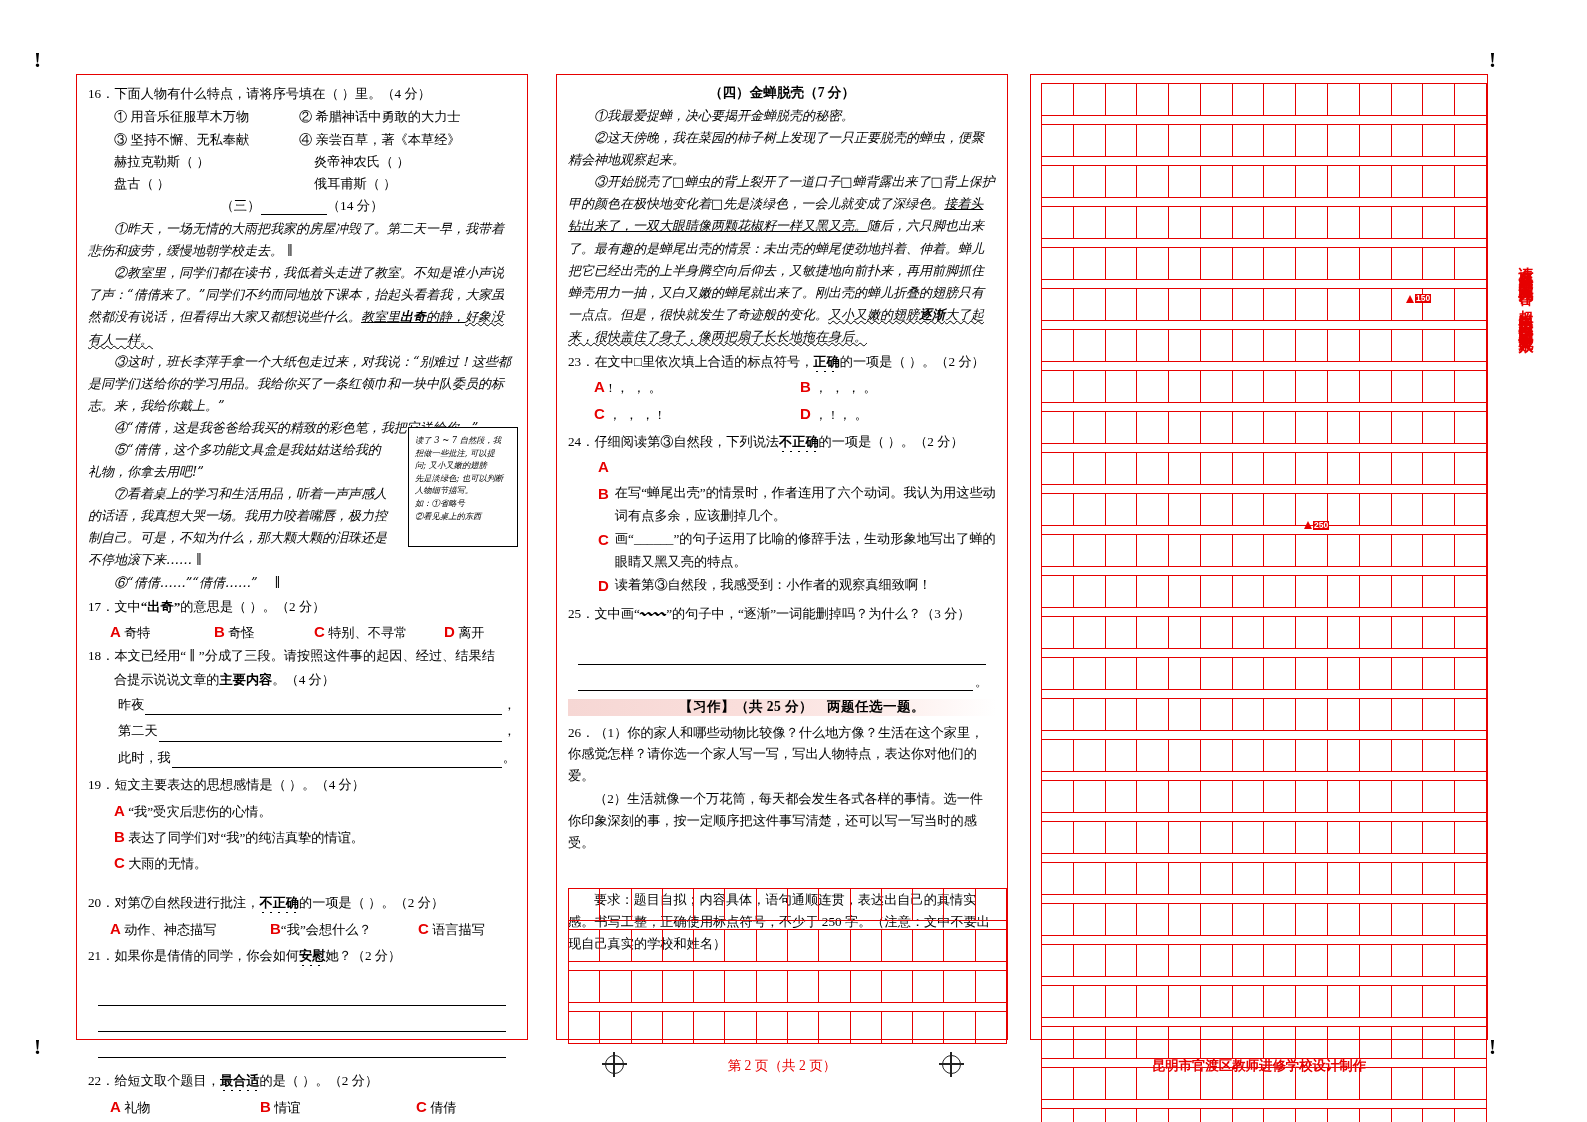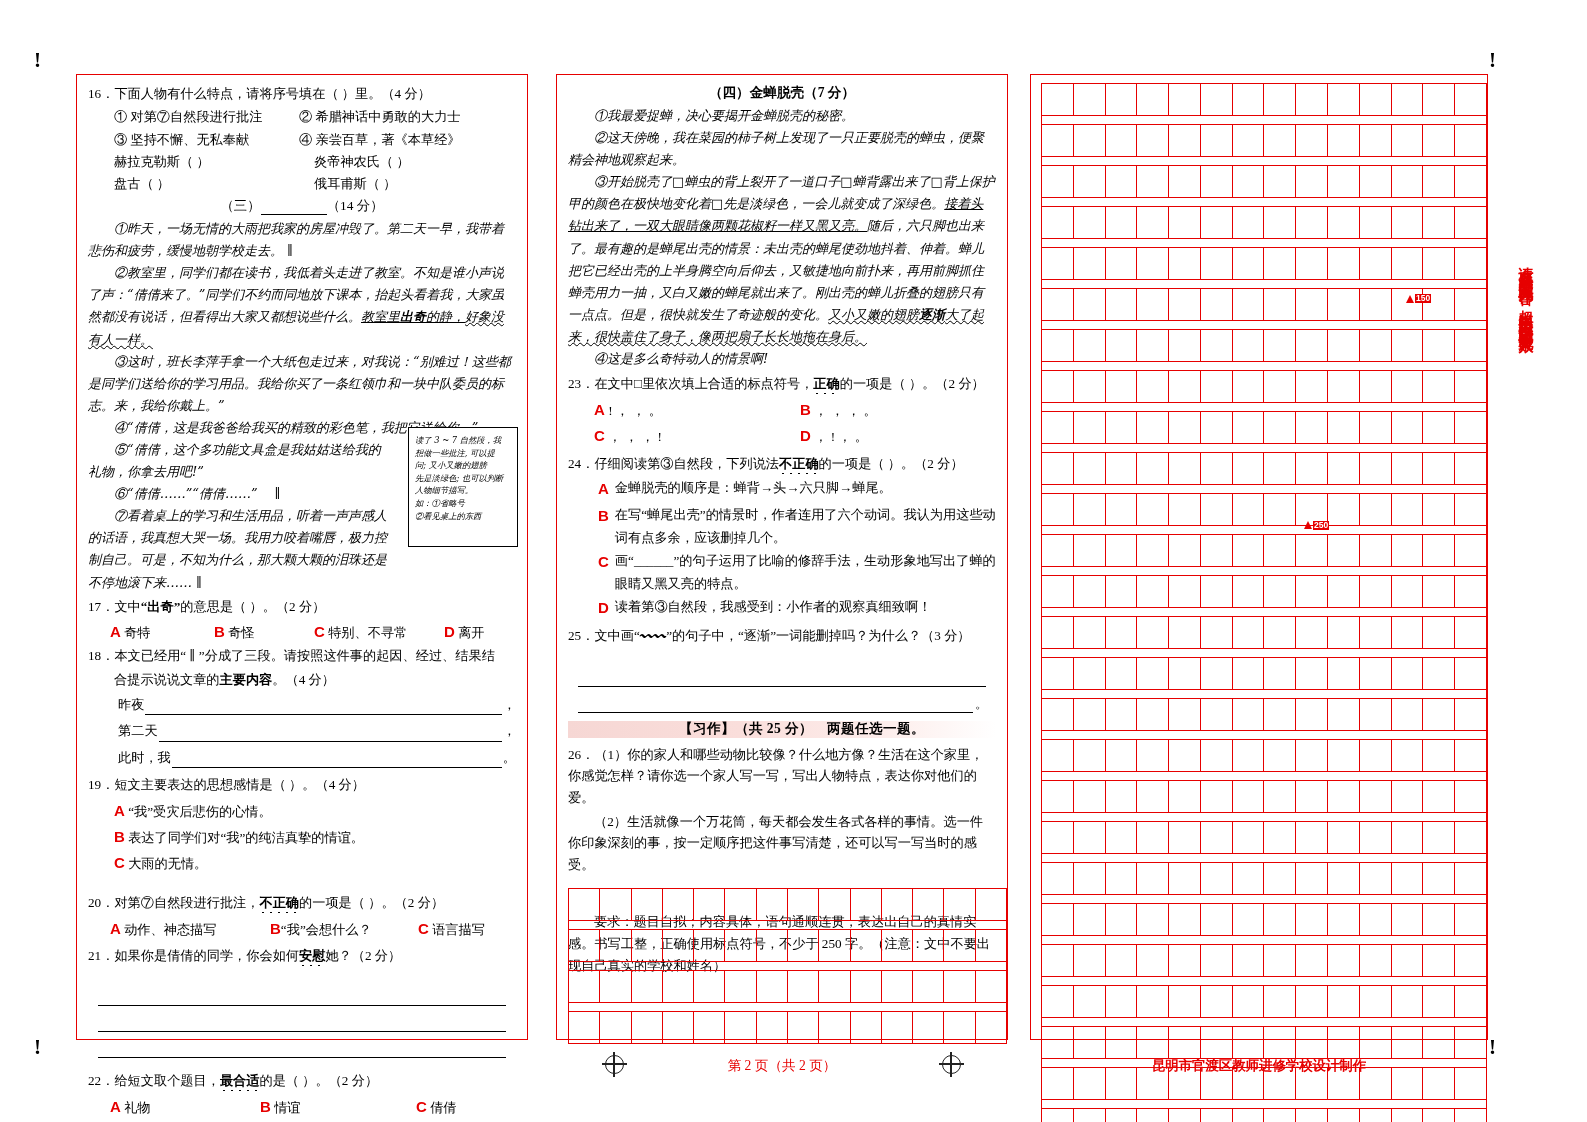--- a/index.html
+++ b/index.html
@@ -96,21 +96,21 @@
   <div class="corner tl">!</div>
   <div class="corner tr">!</div>
   <div class="corner bl">!</div>
   <div class="corner br">!</div>
 
   <div class="col" id="col1">
     <div class="inner">
 
       <div class="q">16．下面人物有什么特点，请将序号填在（      ）里。（4 分）</div>
       <div style="display:flex;padding-left:26px;font-size:13.2px;line-height:1.68;">
-        <div style="width:185px;">① 对第⑦自然段进行批注</div>
+        <div style="width:185px;">① 用音乐征服草木万物</div>
         <div>② 希腊神话中勇敢的大力士</div>
       </div>
       <div style="display:flex;padding-left:26px;font-size:13.2px;line-height:1.68;">
         <div style="width:185px;">③ 坚持不懈、无私奉献</div>
         <div>④ 亲尝百草，著《本草经》</div>
       </div>
       <div style="display:flex;padding-left:26px;font-size:13.2px;line-height:1.68;">
         <div style="width:200px;">赫拉克勒斯（      ）</div>
         <div>炎帝神农氏（      ）</div>
       </div>
@@ -121,22 +121,22 @@
 
       <div class="center" style="font-size:13.4px;margin:2px 0 3px 0;">
         <span>（三）</span><span class="rule" style="width:66px;height:14px;"></span><span>（14 分）</span>
       </div>
 
       <div class="para-body ind">①昨天，一场无情的大雨把我家的房屋冲毁了。第二天一早，我带着悲伤和疲劳，缓慢地朝学校走去。 ∥</div>
       <div class="para-body ind"><span>②教室里，同学们都在读书，我低着头走进了教室。不知是谁小声说了声：“倩倩来了。”同学们不约而同地放下课本，抬起头看着我，大家虽然都没有说话，但看得出大家又都想说些什么。</span><span class="ul">教室里</span><span class="ul b">出奇</span><span class="ul">的静，</span><span class="wavy">好象没有人一样。</span></div>
       <div class="para-body ind">③这时，班长李萍手拿一个大纸包走过来，对我说：“别难过！这些都是同学们送给你的学习用品。我给你买了一条红领巾和一块中队委员的标志。来，我给你戴上。”</div>
       <div class="para-body ind">④“倩倩，这是我爸爸给我买的精致的彩色笔，我把它送给你。”</div>
       <div class="para-body ind" style="width:300px;">⑤“倩倩，这个多功能文具盒是我姑姑送给我的礼物，你拿去用吧!”</div>
+      <div class="para-body ind" style="width:300px;">⑦看着桌上的学习和生活用品，听着一声声感人的话语，我真想大哭一场。我用力咬着嘴唇，极力控制自己。可是，不知为什么，那大颗大颗的泪珠还是不停地滚下来…… ∥</div>
       <div class="para-body ind">⑥“倩倩……”“倩倩……”　 ∥</div>
-      <div class="para-body ind" style="width:300px;">⑦看着桌上的学习和生活用品，听着一声声感人的话语，我真想大哭一场。我用力咬着嘴唇，极力控制自己。可是，不知为什么，那大颗大颗的泪珠还是不停地滚下来…… ∥</div>
 
       <div class="notebox">
         <div>读了 3 ~ 7 自然段，我</div>
         <div>想做一些批注, 可以提</div>
         <div>问; 又小又嫩的翅膀</div>
         <div>先是淡绿色; 也可以判断</div>
         <div>人物细节描写。</div>
         <div>如：①省略号</div>
         <div>②看见桌上的东西</div>
       </div>
@@ -196,36 +196,34 @@
     </div>
   </div>
 
   <div class="col" id="col2">
     <div class="inner">
 
       <div class="sect-title">（四）金蝉脱壳（7 分）</div>
       <div class="para-body ind">①我最爱捉蝉，决心要揭开金蝉脱壳的秘密。</div>
       <div class="para-body ind">②这天傍晚，我在菜园的柿子树上发现了一只正要脱壳的蝉虫，便聚精会神地观察起来。</div>
       <div class="para-body ind"><span>③开始脱壳了□蝉虫的背上裂开了一道口子□蝉背露出来了□背上保护甲的颜色在极快地变化着□先是淡绿色，一会儿就变成了深绿色。</span><span class="ul">接着头钻出来了，一双大眼睛像两颗花椒籽一样又黑又亮。</span><span>随后，六只脚也出来了。最有趣的是蝉尾出壳的情景：未出壳的蝉尾使劲地抖着、伸着。蝉儿把它已经出壳的上半身腾空向后仰去，又敏捷地向前扑来，再用前脚抓住蝉壳用力一抽，又白又嫩的蝉尾就出来了。刚出壳的蝉儿折叠的翅膀只有一点点。但是，很快就发生了奇迹般的变化。</span><span class="wavy">又小又嫩的翅膀</span><span class="wavy b">逐渐</span><span class="wavy">大了起来，很快盖住了身子，像两把扇子长长地拖在身后。</span></div>
-      <div class="para-body ind">④这是多么奇特动人的情景啊!</div>
 
       <div class="q" style="margin-top:3px;"><span>23．在文中□里依次填上合适的标点符号，</span><span class="dotted-emph">正确</span><span>的一项是（      ）。（2 分）</span></div>
       <div class="optline" style="display:flex;padding-left:26px;">
         <div style="width:206px;"><span class="opt">A</span> <span>!   ，  ，  。</span></div>
         <div><span class="opt">B</span> <span>，  ，  ，  。</span></div>
       </div>
       <div class="optline" style="display:flex;padding-left:26px;">
         <div style="width:206px;"><span class="opt">C</span> <span>，  ，  ，  !</span></div>
         <div><span class="opt">D</span> <span>，  !   ，  。</span></div>
       </div>
 
       <div class="q" style="margin-top:4px;"><span>24．仔细阅读第③自然段，下列说法</span><span class="dotted-emph">不正确</span><span>的一项是（      ）。（2 分）</span></div>
       <div class="optline" style="padding-left:30px;display:flex;">
           <span class="opt" style="margin-right:6px;">A</span>
-          <span>金蝉脱壳的顺序是：蝉背→头→六只脚→蝉尾。</span>
         </div>
       <div class="optline" style="padding-left:30px;display:flex;">
           <span class="opt" style="margin-right:6px;">B</span>
           <span style="display:block;">在写“蝉尾出壳”的情景时，作者连用了六个动词。我认为用这些动词有点多余，应该删掉几个。</span>
         </div>
       <div class="optline" style="padding-left:30px;display:flex;">
           <span class="opt" style="margin-right:6px;">C</span>
           <span style="display:block;">画“______”的句子运用了比喻的修辞手法，生动形象地写出了蝉的眼睛又黑又亮的特点。</span>
         </div>
       <div class="optline" style="padding-left:30px;display:flex;">

